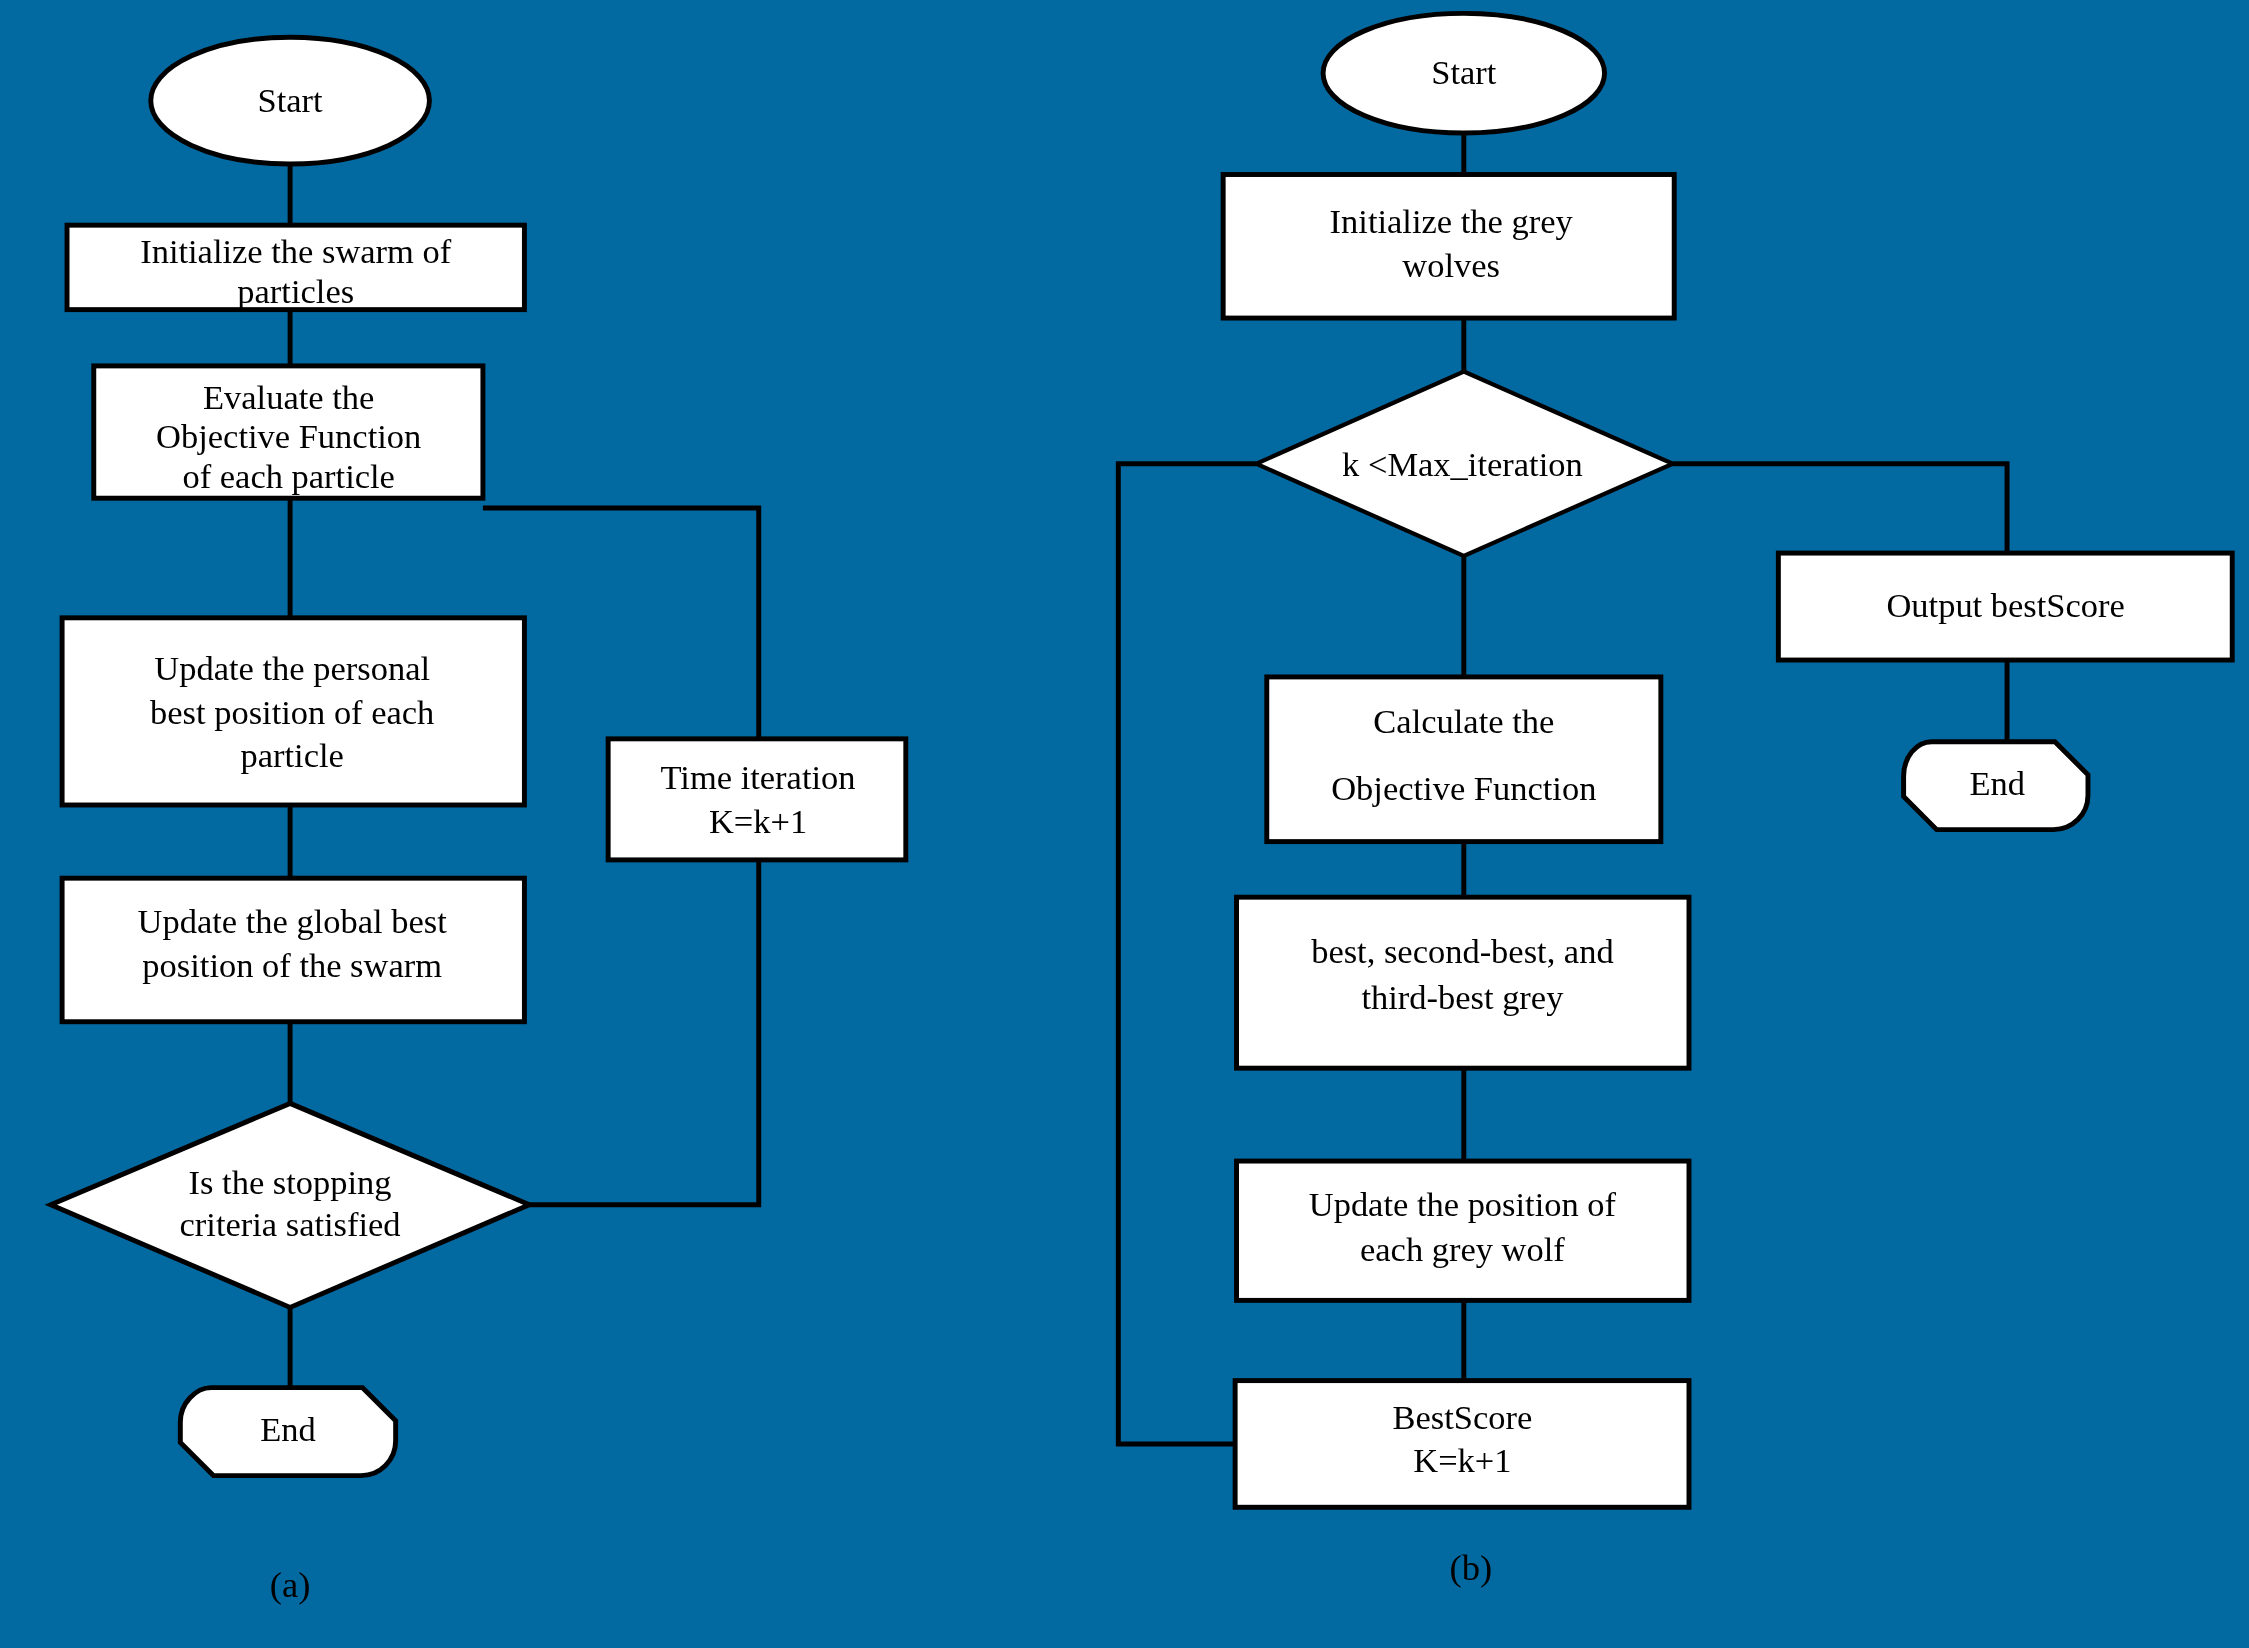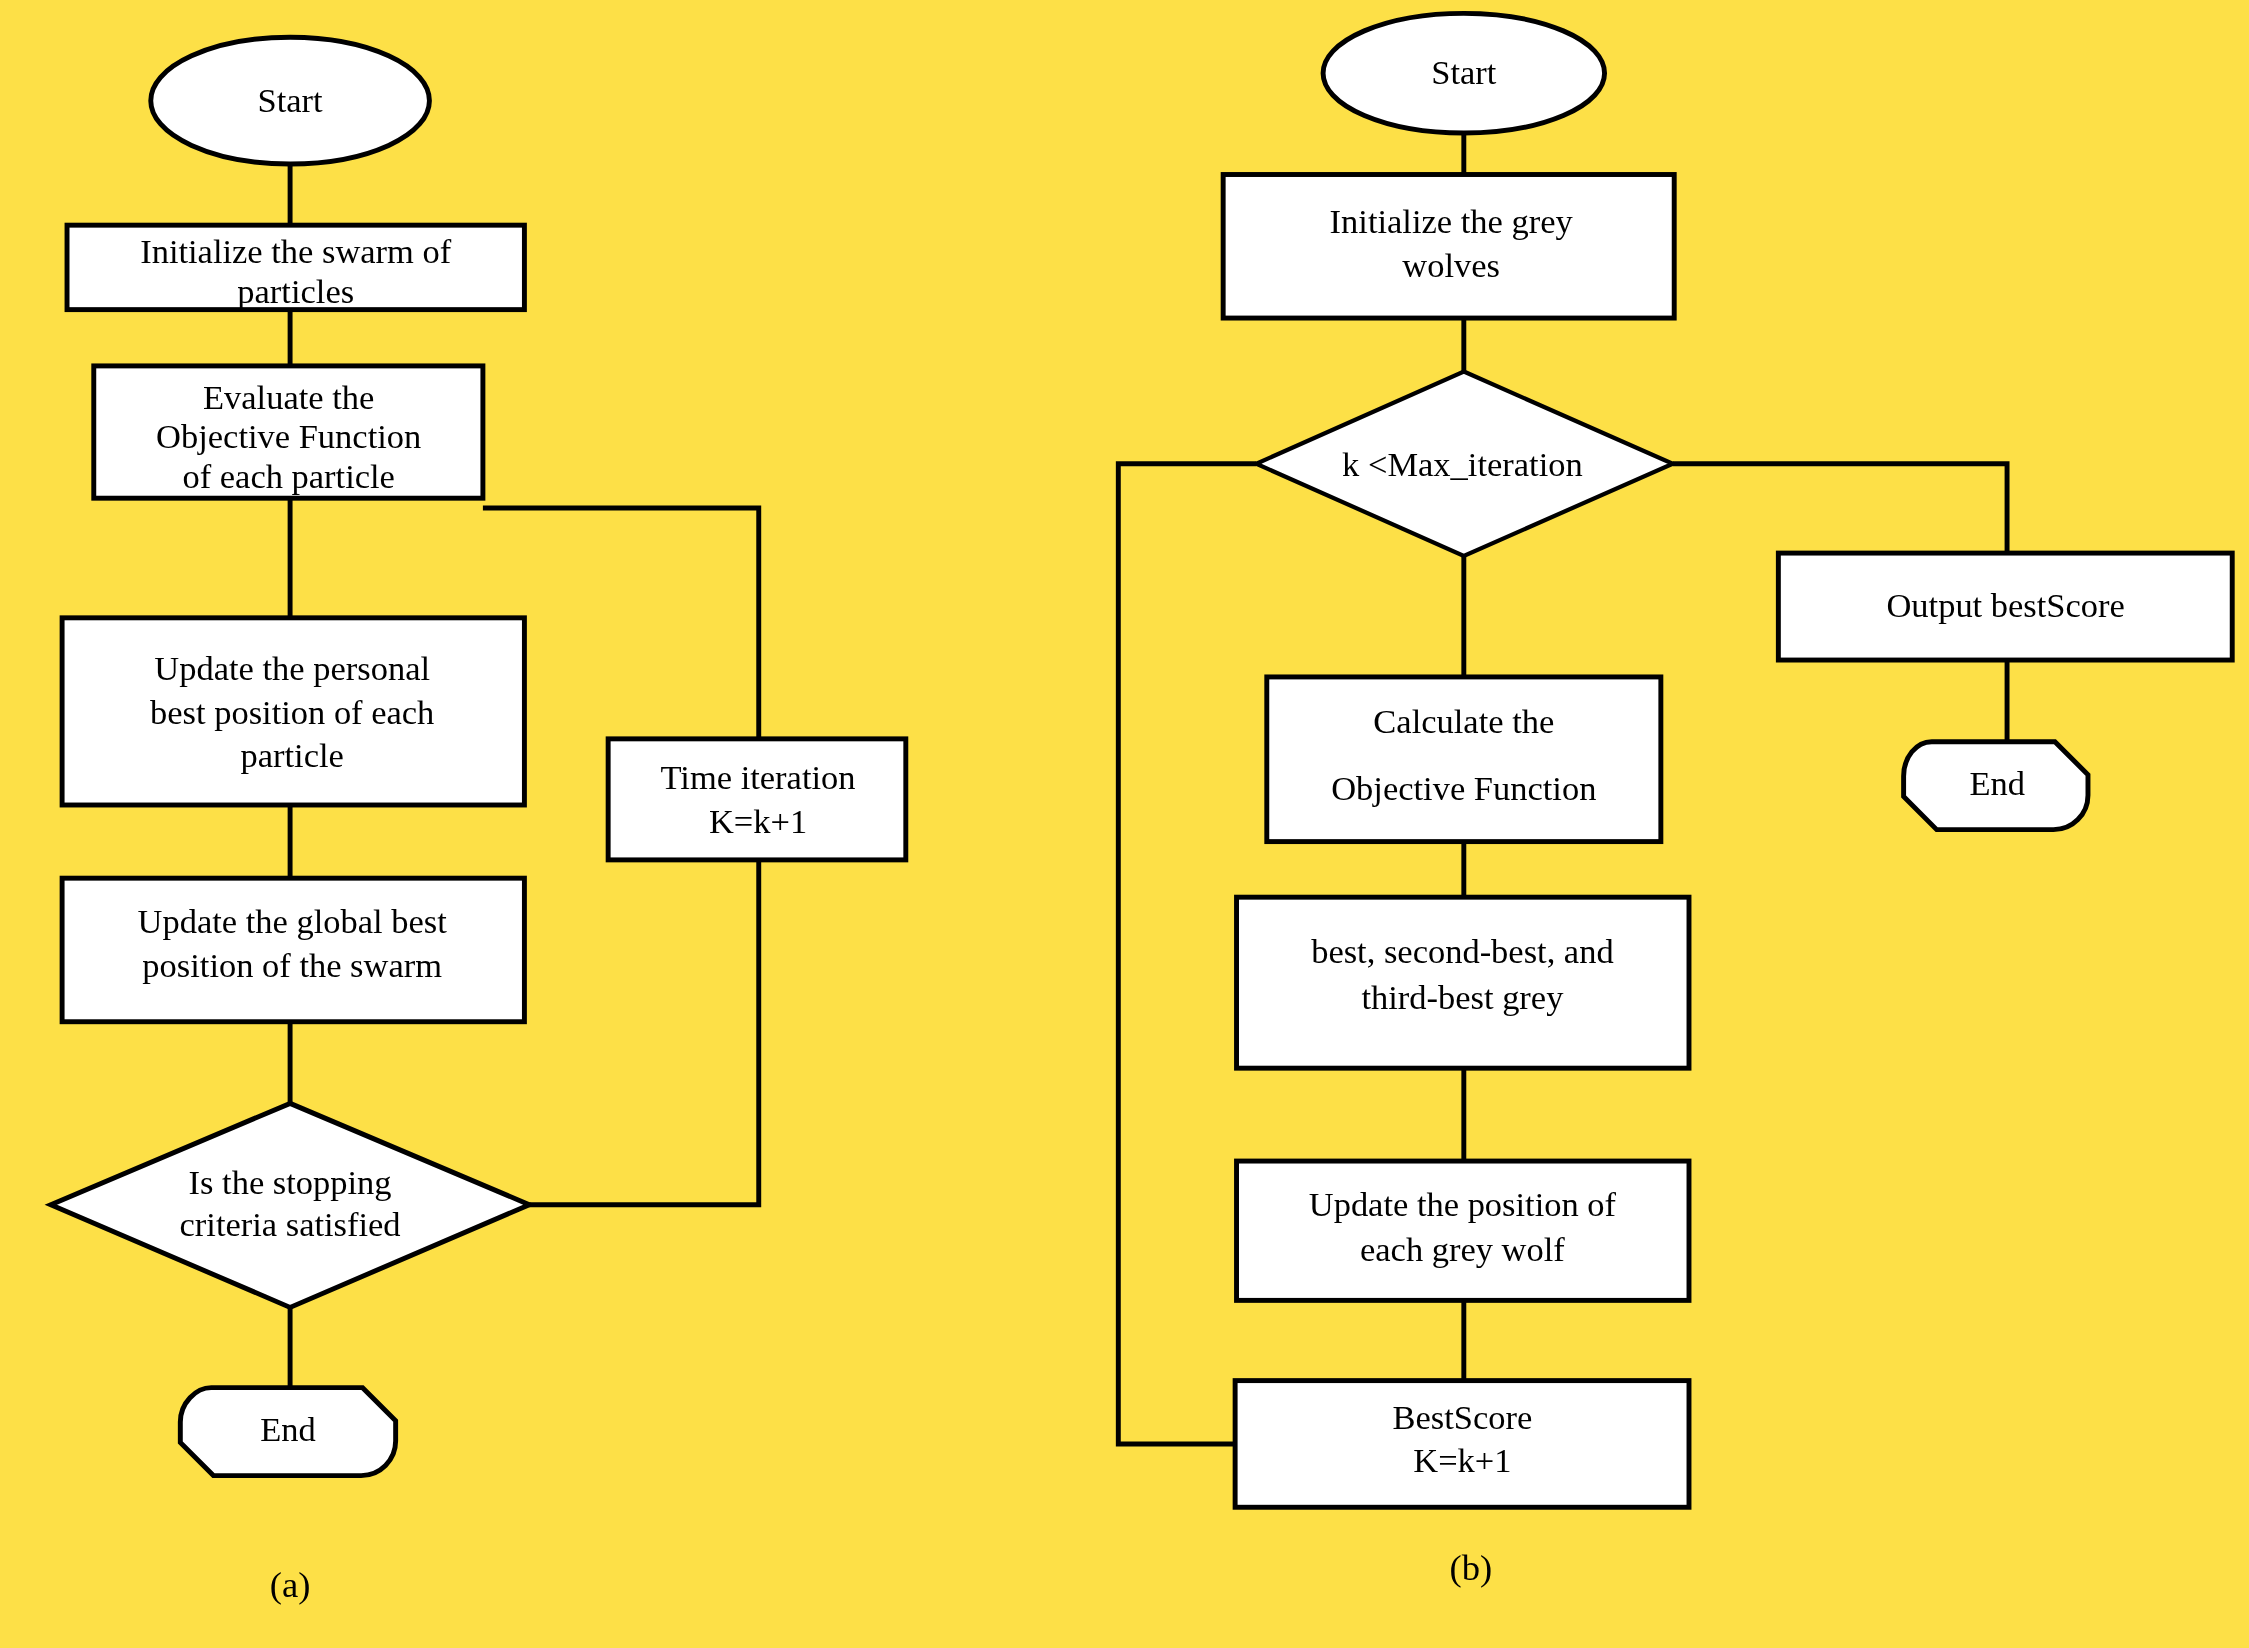--- a/index.html
+++ b/index.html
@@ -10,21 +10,21 @@
   body {
     width: 2250px;
     height: 1648px;
     overflow: hidden;
     font-family: "Liberation Serif", "DejaVu Serif", serif;
   }
   #figure {
     position: relative;
     width: 2250px;
     height: 1648px;
-    background: #fde047;
+    background: #0369a1;
   }
   svg.flow {
     position: absolute;
     left: 0;
     top: 0;
     width: 2250px;
     height: 1648px;
   }
   .shape {
     fill: #ffffff;

